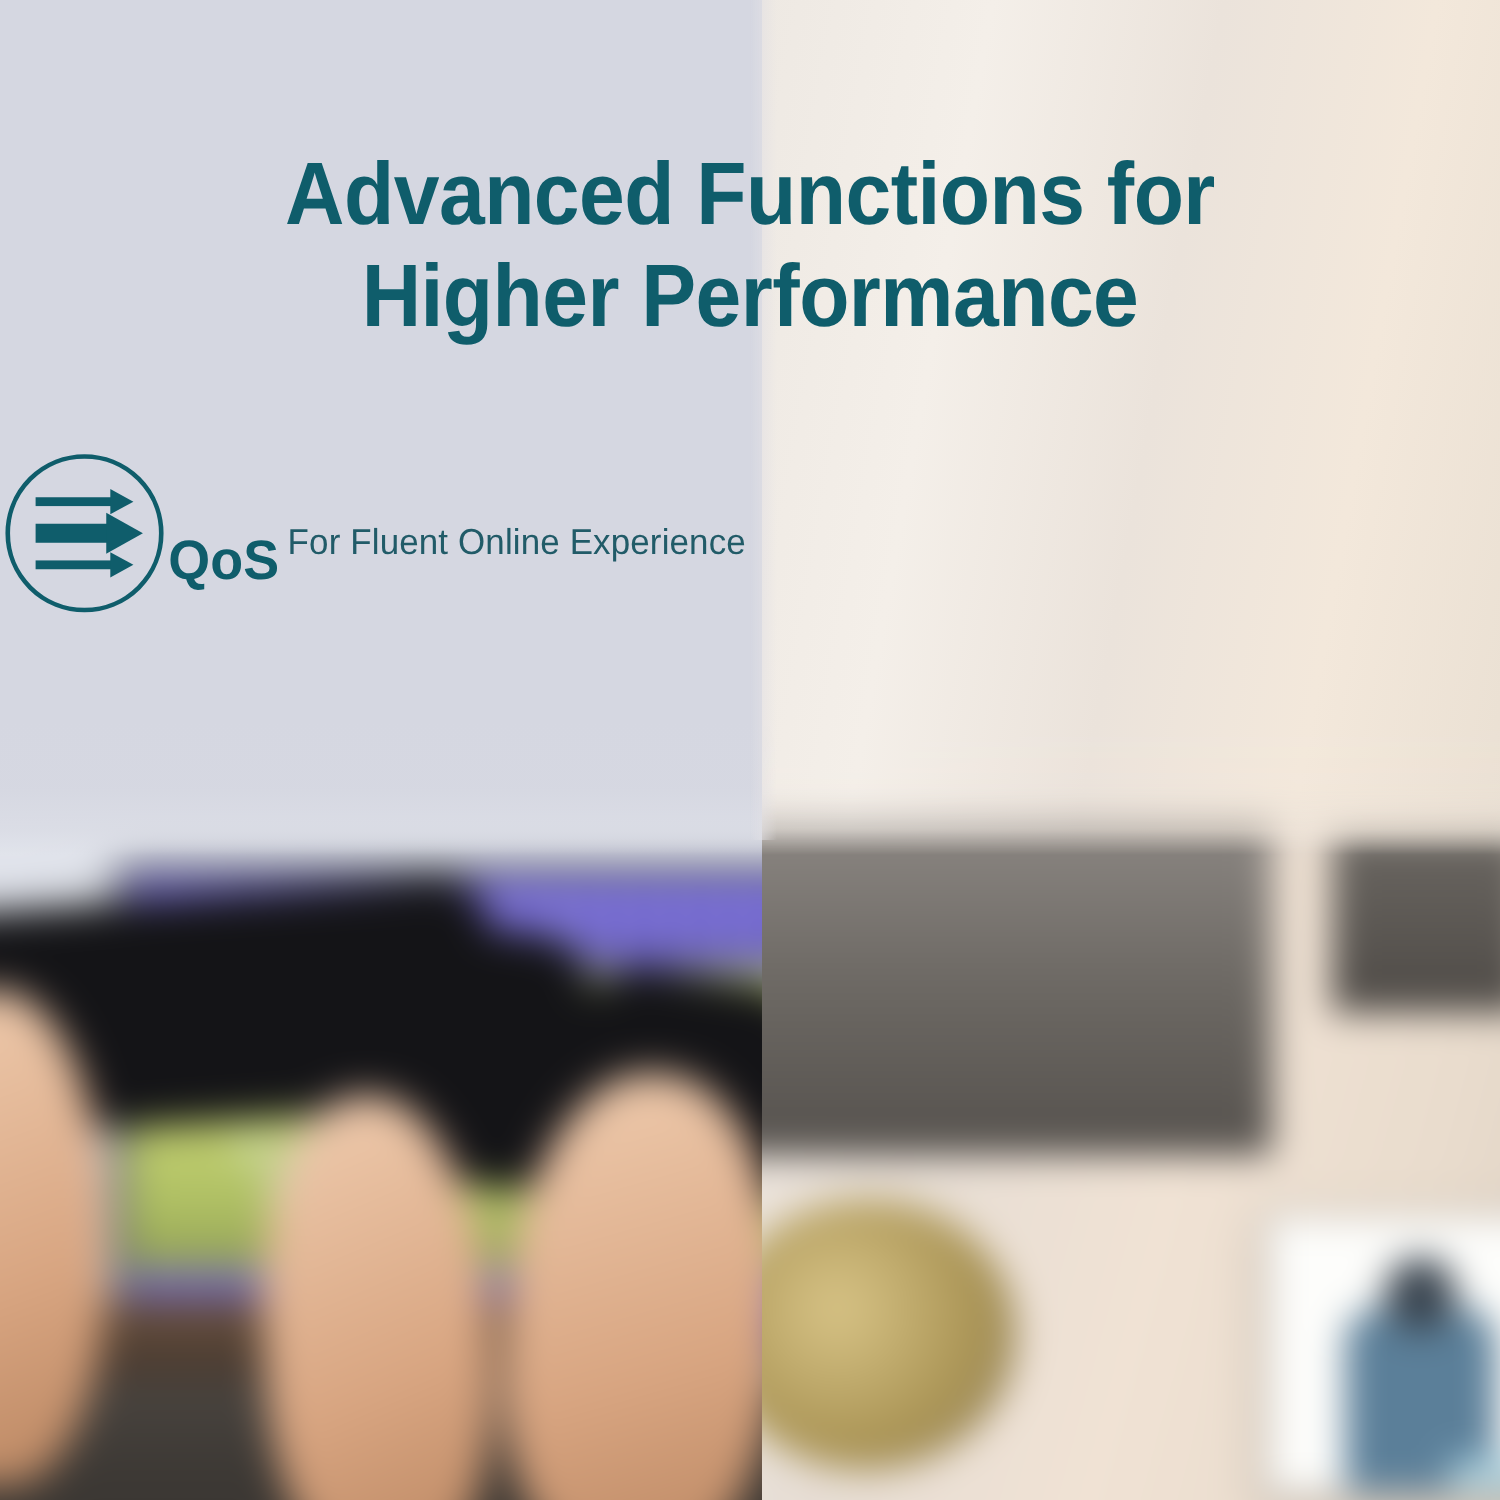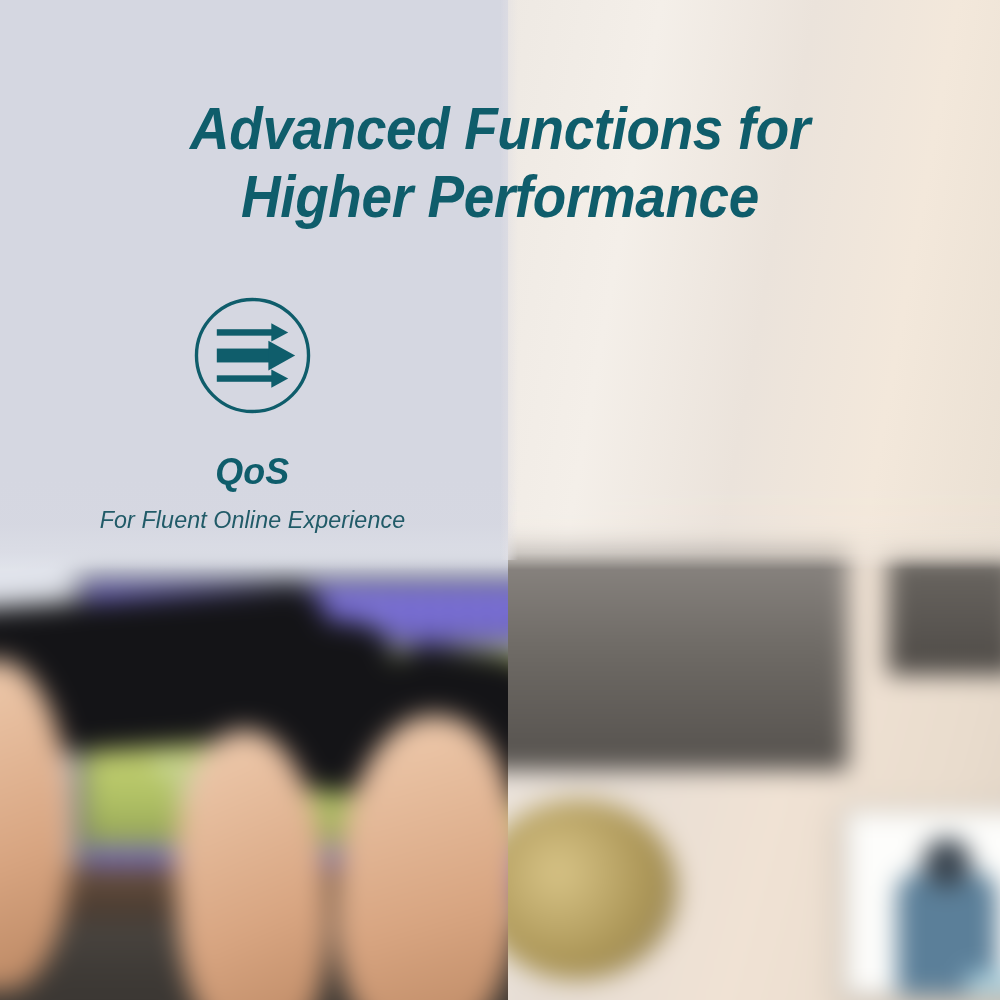--- a/index.html
+++ b/index.html
@@ -6,21 +6,20 @@
   html, body {
     width:1000px; height:1000px;
     font-family:"Liberation Sans", sans-serif;
     background:#d5d7e1; overflow:hidden;
   }
 
   #stage {
     position:relative;
     width:1000px; height:1000px;
     overflow:hidden;
-    font-style:italic;
   }
 
   
   .photo-half {
     position:absolute; top:0; bottom:0;
     overflow:hidden;
   }
   .photo-left  { left:0;   width:508px; }
   .photo-right { left:508px; width:492px; }
 
@@ -159,21 +158,21 @@
     line-height:68px;
     letter-spacing:-.4px;
     transform:scaleX(.93);
   }
   .headline .ln { display:block; white-space:nowrap; }
 
   .cols {
     position:absolute; top:296px; left:0; right:0;
     display:flex;
   }
-  .col { width:50%; display:flex; flex-direction:column; align-items:center; }
+  .col { width:50%; display:flex; flex-direction:row; align-items:center; }
   .col-left  { transform:translateX(2px); }
   .col-right { transform:translateX(-11px); }
 
   .icon-circle {
     width:119px; height:119px;
     display:block;
   }
 
   .feat-title {
     margin-top:36px;

